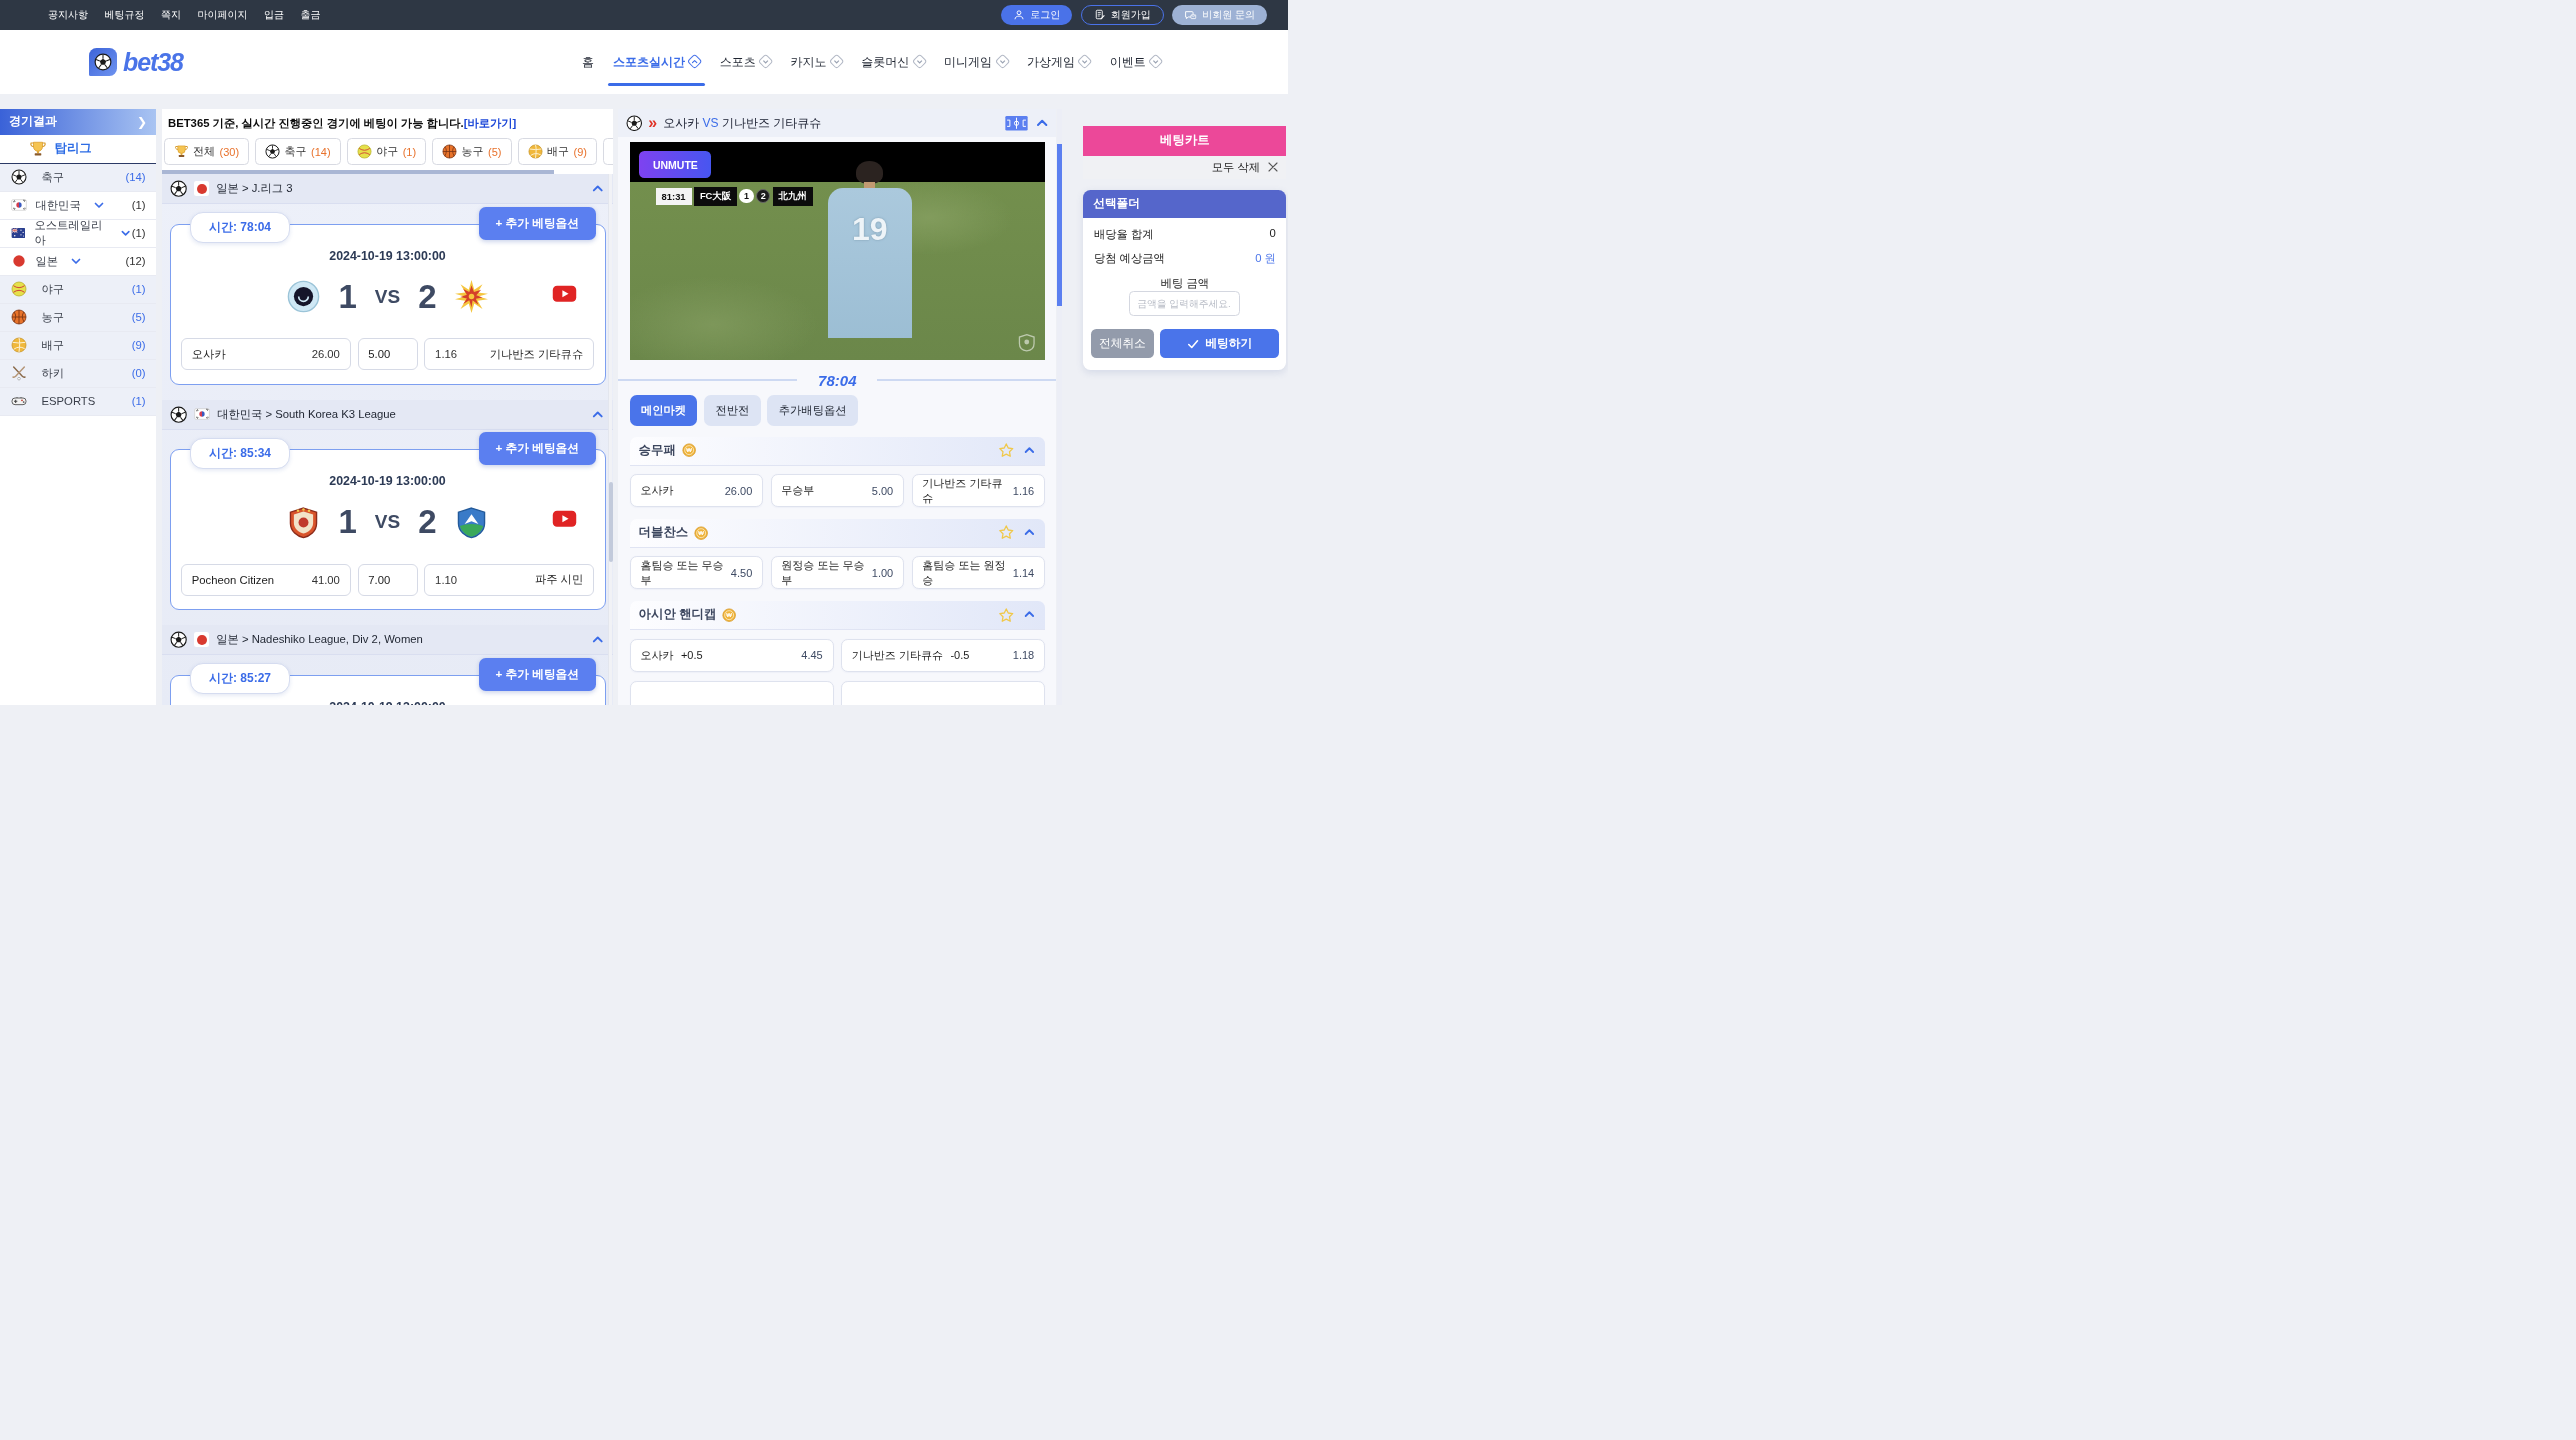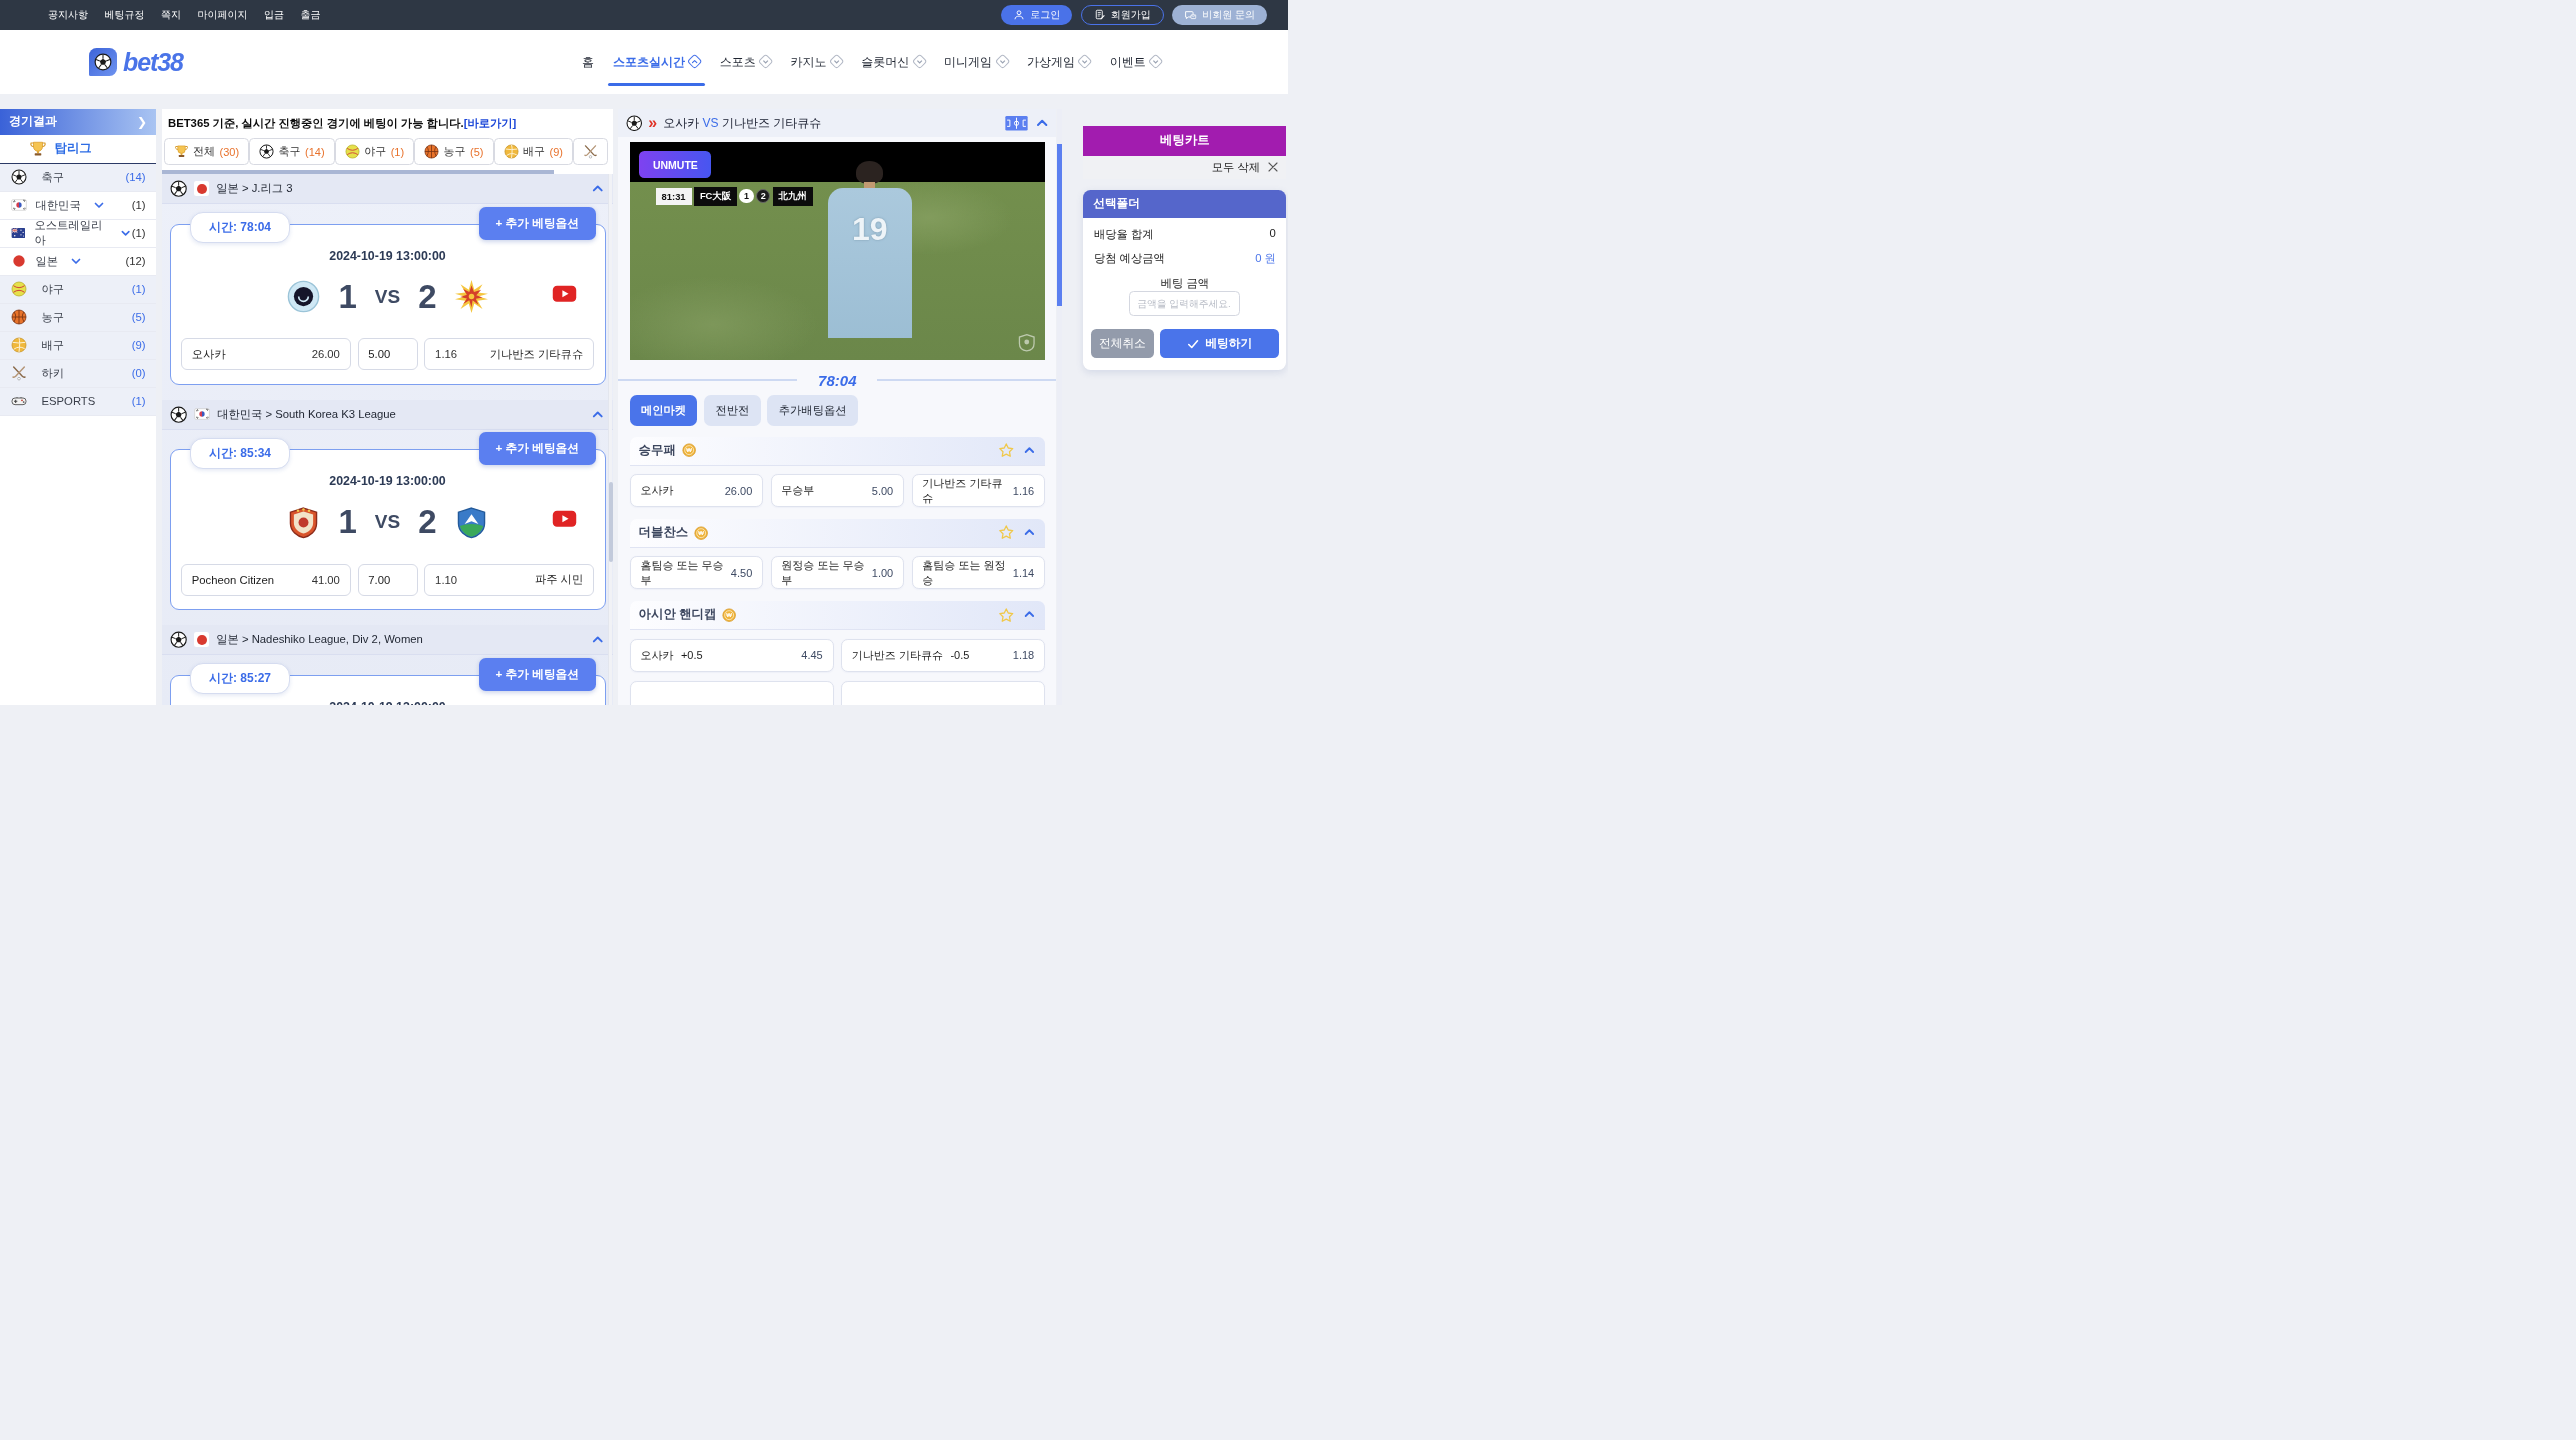--- a/index.html
+++ b/index.html
@@ -55,21 +55,21 @@
   .side-row .chv { margin-left:12px; }
   .side-row .cnt { margin-left:auto; font-size:11.3px; }
   .cnt.blue { color:#3b6ce8; }
   .cnt.dark { color:#333; }
 
   
   .middle { width:451px; flex:0 0 451px; margin-left:6px; height:100%; display:flex;
     flex-direction:column; position:relative; }
   .notice { background:#fff; padding:6.8px 6px 5.3px; font-size:11.3px; color:#0d0d0d; font-weight:600; }
   .notice .go { color:#1b46d8; cursor:pointer; }
-  .filters { background:#fff; display:flex; gap:0; padding:2.3px 1.5px 4.5px; overflow:hidden; }
+  .filters { background:#fff; display:flex; gap:6px; padding:2.3px 1.5px 4.5px; overflow:hidden; }
   .filter { border:0.8px solid #d8dae2; border-radius:4.5px; background:#fff; height:27px;
     display:flex; align-items:center; gap:4.5px; padding:0 9px; font-size:11px; color:#333;
     flex:0 0 auto; cursor:pointer; white-space:nowrap; }
   .filter .fcnt { color:#e8722c; }
   .hscroll { height:4.5px; background:#fff; position:relative; }
   .hscroll .thumb { position:absolute; left:0; top:0; height:4.5px; width:87%; background:#a9b6d4; cursor:pointer; }
   .middle-body { flex:1; background:linear-gradient(180deg,#edf0f9,#e7ebf6); overflow:hidden; position:relative; }
   .lg-head { height:30px; background:#e4e8f4; display:flex; align-items:center; gap:6.8px;
     padding:0 8.3px; font-size:11.3px; color:#1e2430; border-bottom:0.8px solid #d9def0; }
   .lg-head .chevup { margin-left:auto; cursor:pointer; }
@@ -154,21 +154,21 @@
     box-shadow:0 0.8px 1.5px rgba(100,120,180,.06); cursor:pointer; }
   .opt .odds { margin-left:auto; color:#3e4a63; }
   .opt .hcap { margin-left:7.5px; }
 
   
   .d-scroll { width:5.3px; flex:0 0 5.3px; margin-left:0.8px; height:100%; background:#eceef6; position:relative; }
   .d-scroll .thumb { position:absolute; top:35px; height:162px; width:5.3px; background:#5b7ff0; cursor:pointer; }
 
   
   .cart { width:203px; flex:0 0 203px; margin-left:21px; }
-  .cart-title { margin-top:16.5px; height:30px; background:#a21caf; color:#fff; font-size:12.4px;
+  .cart-title { margin-top:16.5px; height:30px; background:#ec4899; color:#fff; font-size:12.4px;
     font-weight:bold; display:flex; align-items:center; justify-content:center; }
   .cart-clear { height:23px; background:#f0f1f4; display:flex; align-items:center;
     justify-content:flex-end; gap:6.8px; padding:0 7.5px; font-size:11.3px; color:#222; cursor:pointer; }
   .folder { margin-top:11.3px; background:#fff; border-radius:7.5px;
     box-shadow:0 2.3px 7.5px rgba(80,100,160,.15); overflow:hidden; padding-bottom:12px; }
   .folder-head { height:28px; background:#5566cb; color:#fff; font-weight:bold; font-size:11.7px;
     display:flex; align-items:center; padding:0 9.8px; }
   .f-row { display:flex; justify-content:space-between; padding:9px 10.5px 0; font-size:11.3px; color:#1c1c1c; }
   .f-row .pv { color:#4a74ea; }
   .f-amount { display:flex; align-items:center; justify-content:space-between; padding:9.8px 10.5px 0;flex-direction:column; }

